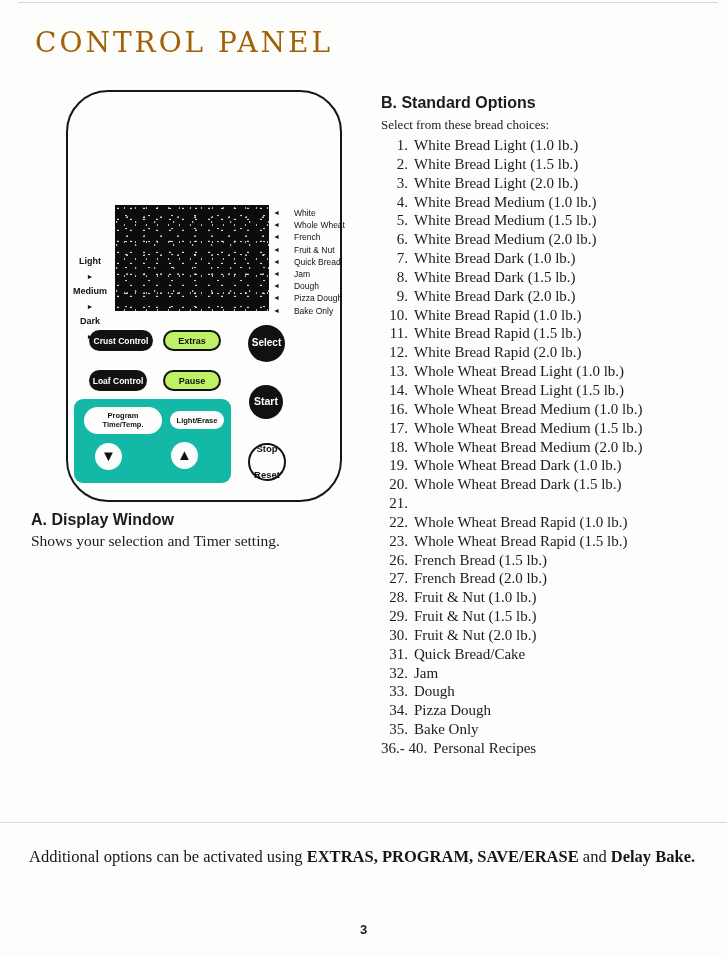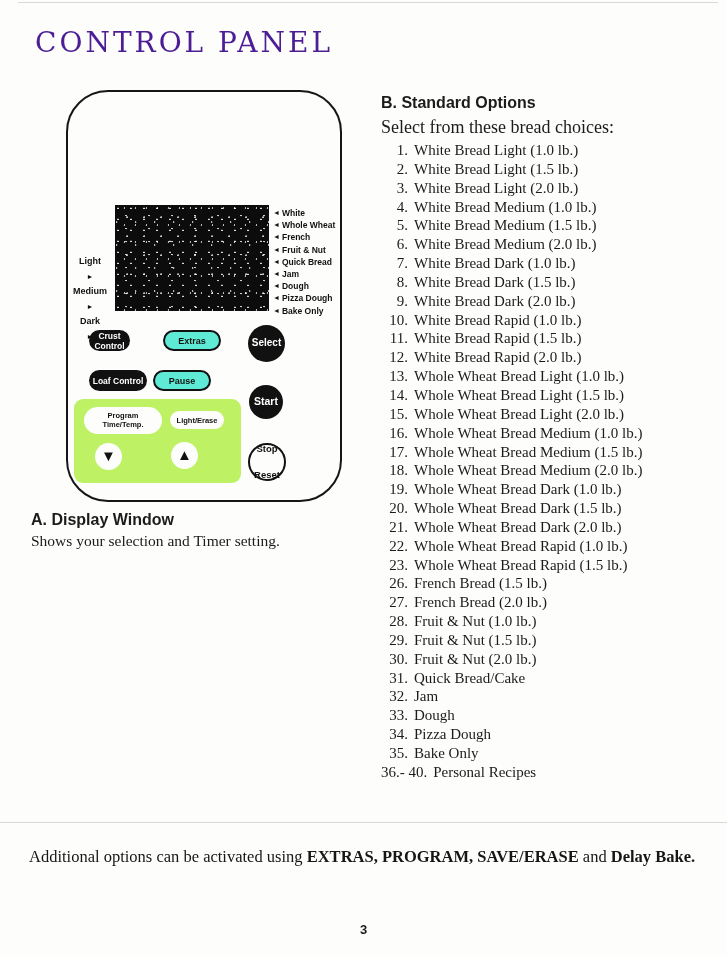--- a/index.html
+++ b/index.html
@@ -8,21 +8,21 @@
     margin:0 auto;overflow:hidden;color:#1b1b1b;
     font-family:"Liberation Serif", serif;
   }
   .hairline{position:absolute;background:#d8d8d5;height:1px;}
   .top-line{left:18px;top:2px;width:700px;}
   .footer-line{left:0;top:822px;width:727px;}
 
   .doc-title{
     position:absolute;left:35px;top:26px;margin:0;
     font-family:"DejaVu Serif", serif;font-weight:400;
-    font-size:28px;letter-spacing:3px;color:#4c1d95;
+    font-size:28px;letter-spacing:3px;color:#a16207;
   }
 
   
   .device-panel{
     position:absolute;left:66px;top:90px;width:272px;height:408px;
     border:2.5px solid #161616;border-radius:42px;background:#fdfdfc;
   }
   .display-window{
     position:absolute;left:47px;top:113px;width:154px;height:106px;
     background-color:#0c0c0c;
@@ -36,73 +36,73 @@
   }
   .crust-labels{position:absolute;left:0px;top:162px;width:44px;}
   .crust-row{
     display:flex;justify-content:flex-end;align-items:center;gap:2px;
     font-family:"Liberation Sans", sans-serif;font-weight:bold;
     font-size:9px;line-height:14px;color:#111;flex-direction:column;
   }
   .crust-row .arr{font-size:7px;}
   .bread-labels{position:absolute;left:205px;top:115px;width:66px;}
   .bread-row{
-    display:flex;align-items:center;gap:2px;
-    font-family:"Liberation Sans", sans-serif;font-weight:bold;
+    display:flex;align-items:center;gap:14px;
+    font-family:"Liberation Sans", sans-serif;font-weight:normal;
     font-size:8.5px;line-height:12.2px;color:#111;white-space:nowrap;
   }
   .bread-row .arr{font-size:7px;}
 
   .pill{
     position:absolute;display:flex;align-items:center;justify-content:center;
     border-radius:999px;font-family:"Liberation Sans", sans-serif;
     font-weight:bold;text-align:center;box-sizing:border-box;
   }
   .pill.black{background:#111;color:#fff;}
-  .pill.white{background:#5eead4;color:#111;border:2px solid #111;}
+  .pill.white{background:#bef264;color:#111;border:2px solid #111;}
   .circle{
     position:absolute;display:flex;flex-direction:column;align-items:center;justify-content:center;
     border-radius:50%;font-family:"Liberation Sans", sans-serif;font-weight:bold;
     text-align:center;box-sizing:border-box;line-height:1.05;
   }
   .circle.black{background:#111;color:#fff;}
   .circle.outline{background:#fdfdfc;color:#111;border:2px solid #111;gap:16px;}
 
-  .btn-crust{left:21px;top:238px;width:41px;height:21px;font-size:8.5px;}
+  .btn-crust{left:21px;top:238px;width:64px;height:21px;font-size:8.5px;}
   .btn-extras{left:95px;top:238px;width:58px;height:21px;font-size:9px;}
   .btn-select{left:180px;top:233px;width:37px;height:37px;font-size:10px;}
   .btn-loaf{left:21px;top:278px;width:58px;height:21px;font-size:8.5px;}
-  .btn-pause{left:85px;top:278px;width:58px;height:21px;font-size:9px;}
+  .btn-pause{left:95px;top:278px;width:58px;height:21px;font-size:9px;}
   .btn-start{left:181px;top:293px;width:34px;height:34px;font-size:10.5px;}
   .btn-stop{left:180px;top:351px;width:38px;height:38px;font-size:9.5px;}
 
   .black-group{
     position:absolute;left:6px;top:307px;width:157px;height:84px;
-    background:#bef264;border-radius:9px;padding-left:10px;
+    background:#14b8a6;border-radius:9px;
   }
   .btn-program{left:10px;top:8px;width:78px;height:27px;font-size:7.5px;line-height:1.15;background:#fdfdfc;color:#111;flex-direction:column;}
   .btn-save{left:96px;top:12px;width:54px;height:18px;font-size:7.5px;background:#fdfdfc;color:#111;}
   .tri-btn{
     position:absolute;width:27px;height:27px;border-radius:50%;
     background:#fdfdfc;display:flex;align-items:center;justify-content:center;
     color:#111;font-size:15px;line-height:1;
   }
   .tri-down{left:21px;top:44px;}
   .tri-up{left:97px;top:43px;}
 
   
   .sec-heading{
     font-family:"Liberation Sans", sans-serif;font-weight:bold;
     font-size:16px;color:#1b1b1b;margin:0;
   }
   .section-a{position:absolute;left:31px;top:511px;width:330px;}
   .section-a .body{font-size:15.5px;margin-top:3px;}
 
   .section-b{position:absolute;left:381px;top:94px;width:345px;}
-  .section-b .intro{font-size:18px;margin:5px 0 3px 0;}
+  .section-b .intro{font-size:13px;margin:5px 0 3px 0;}
   .opt{
     font-size:15px;line-height:18.85px;white-space:nowrap;
     display:flex;
   }
   .opt .num{display:inline-block;min-width:27px;text-align:right;margin-right:6px;white-space:nowrap;}
 
   .footer-note{
     position:absolute;left:29px;top:846px;width:686px;
     font-size:16.5px;line-height:21px;color:#161616;
   }
@@ -265,24 +265,20 @@
       </div>
         <div class="opt">
         <span class="num">13.</span>
         <span>Whole Wheat Bread Light (1.0 lb.)</span>
       </div>
         <div class="opt">
         <span class="num">14.</span>
         <span>Whole Wheat Bread Light (1.5 lb.)</span>
       </div>
         <div class="opt">
-        <span class="num">15.</span>
-        <span>Whole Wheat Bread Light (2.0 lb.)</span>
-      </div>
-        <div class="opt">
         <span class="num">16.</span>
         <span>Whole Wheat Bread Medium (1.0 lb.)</span>
       </div>
         <div class="opt">
         <span class="num">17.</span>
         <span>Whole Wheat Bread Medium (1.5 lb.)</span>
       </div>
         <div class="opt">
         <span class="num">18.</span>
         <span>Whole Wheat Bread Medium (2.0 lb.)</span>
@@ -290,21 +286,20 @@
         <div class="opt">
         <span class="num">19.</span>
         <span>Whole Wheat Bread Dark (1.0 lb.)</span>
       </div>
         <div class="opt">
         <span class="num">20.</span>
         <span>Whole Wheat Bread Dark (1.5 lb.)</span>
       </div>
         <div class="opt">
         <span class="num">21.</span>
-        <span>Whole Wheat Bread Dark (2.0 lb.)</span>
       </div>
         <div class="opt">
         <span class="num">22.</span>
         <span>Whole Wheat Bread Rapid (1.0 lb.)</span>
       </div>
         <div class="opt">
         <span class="num">23.</span>
         <span>Whole Wheat Bread Rapid (1.5 lb.)</span>
       </div>
         <div class="opt">

